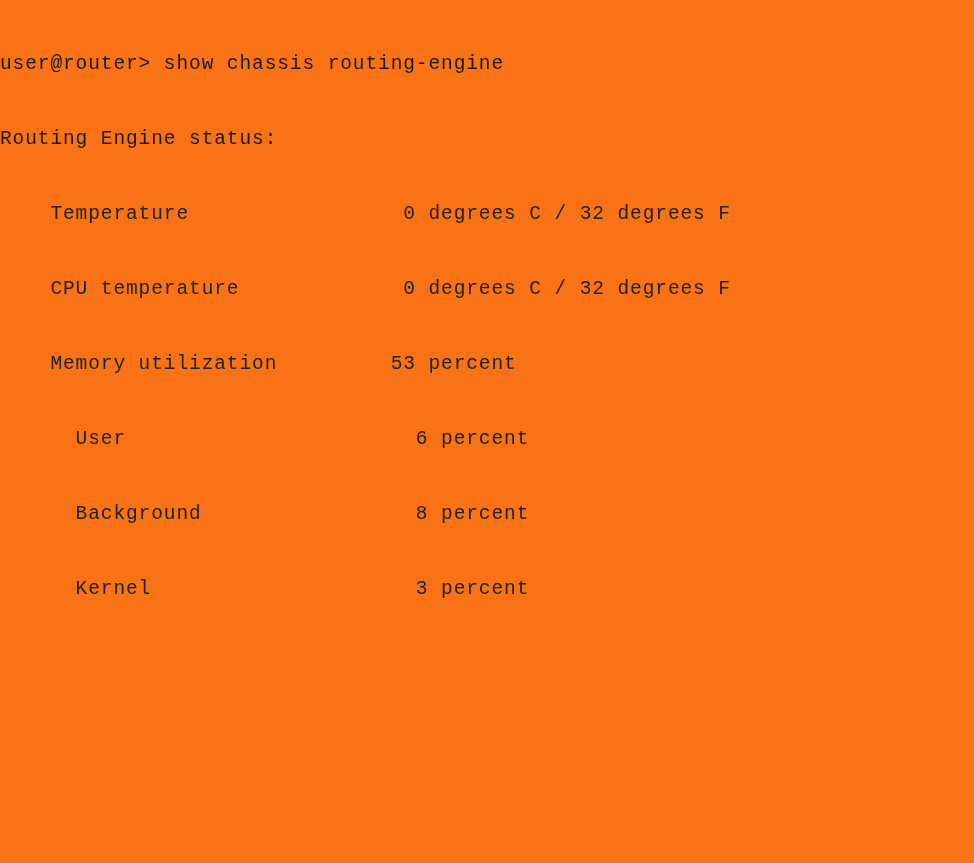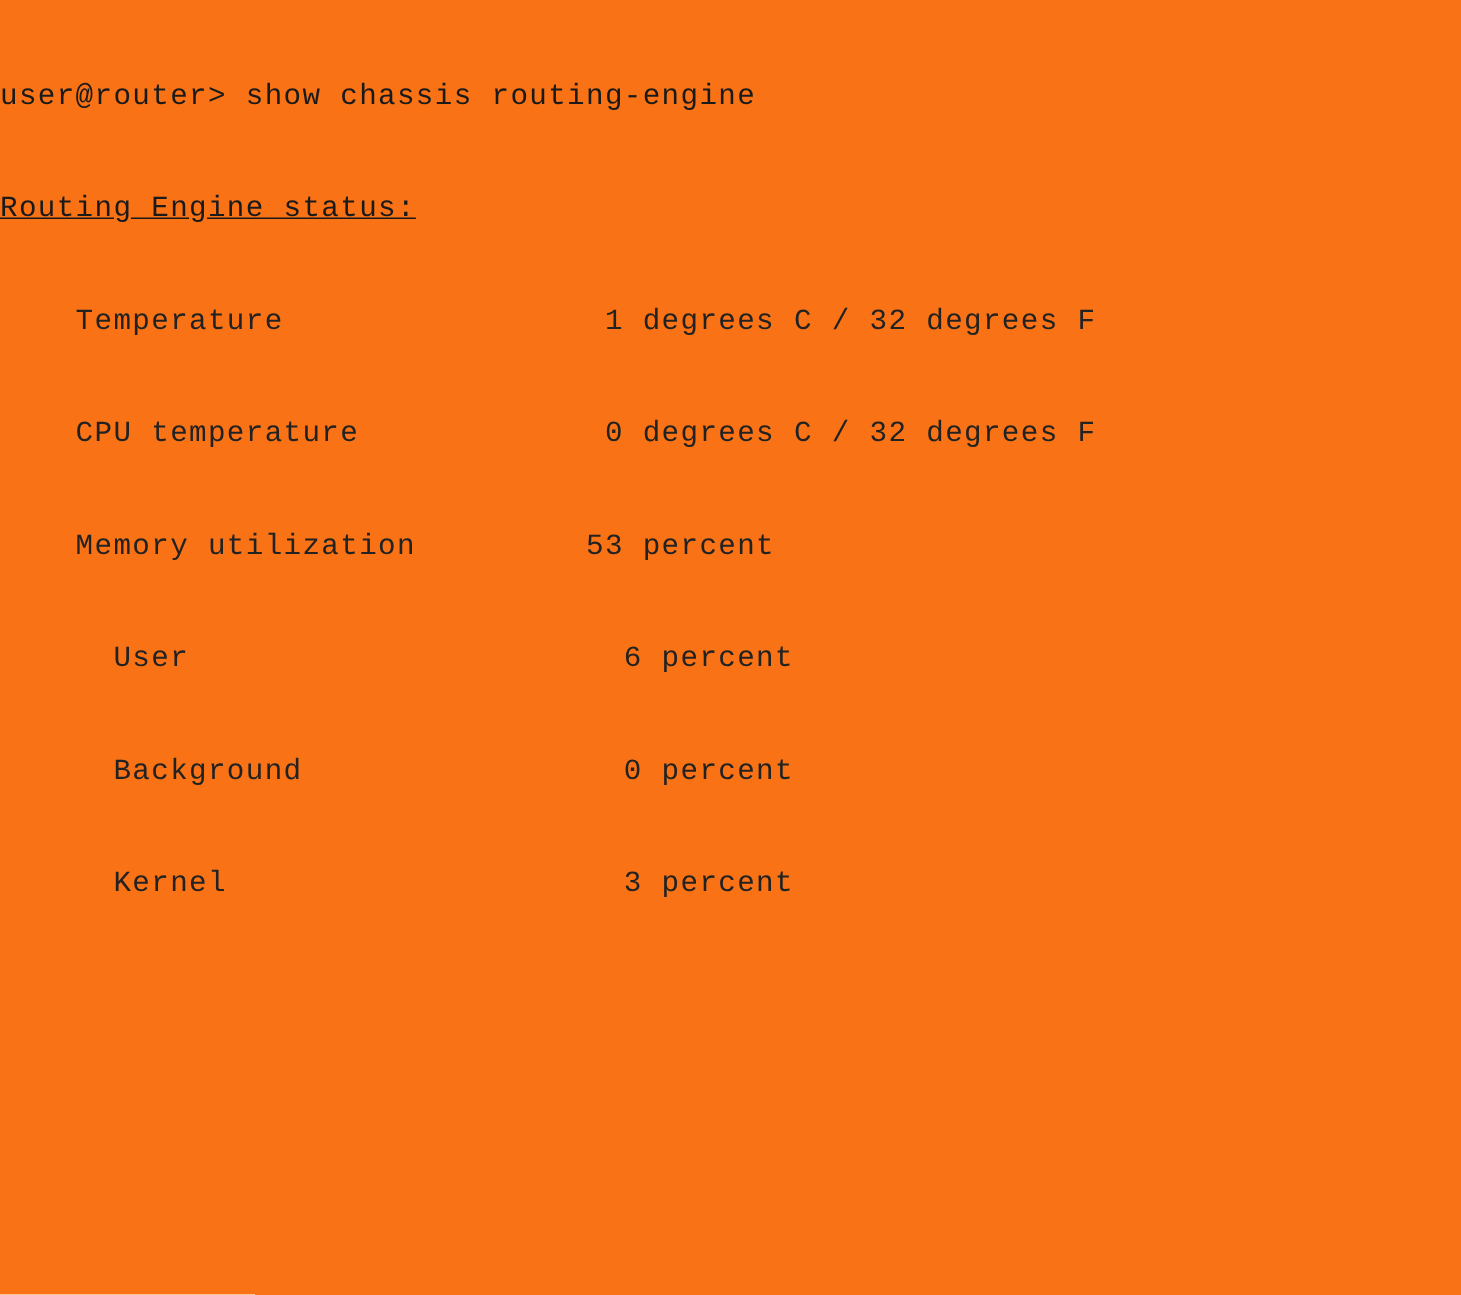--- a/index.html
+++ b/index.html
@@ -32,34 +32,33 @@
     line-height: 25px;
     white-space: pre;
     display: block;
     color: #222222;
   }
   .cmdline {
     color: #1a1a1a;
   }
   .heading {
     color: #1a1a1a;
-    text-decoration: underline;
   }
 </style>
 </head>
 <body>
 
 <div id="terminal">
   <span class="line cmdline">user@router&gt; show chassis routing-engine</span>
   <span class="line heading">Routing Engine status:</span>
-  <span class="line">    Temperature                 1 degrees C / 32 degrees F</span>
+  <span class="line">    Temperature                 0 degrees C / 32 degrees F</span>
   <span class="line">    CPU temperature             0 degrees C / 32 degrees F</span>
   <span class="line">    Memory utilization         53 percent</span>
   <span class="line">      User                       6 percent</span>
-  <span class="line">      Background                 0 percent</span>
+  <span class="line">      Background                 8 percent</span>
   <span class="line">      Kernel                     3 percent</span>
   
   
   
   
   
   
   
   
   

